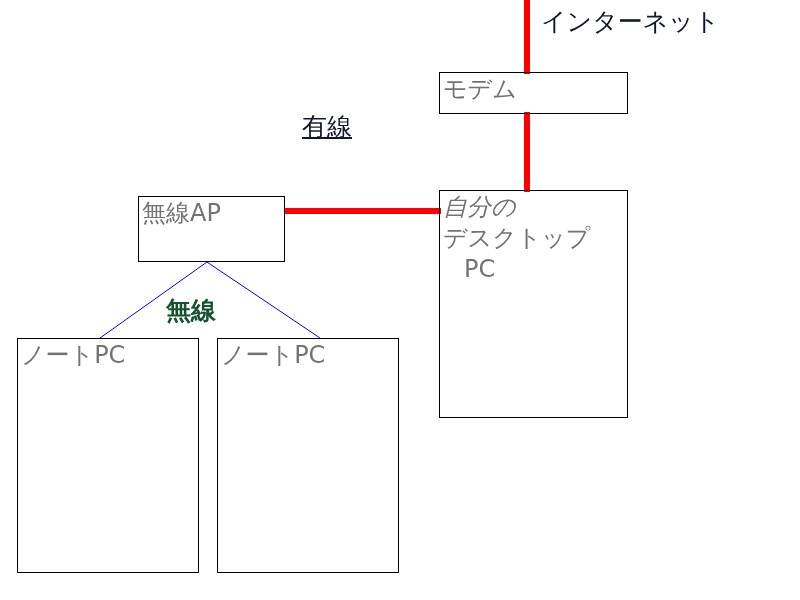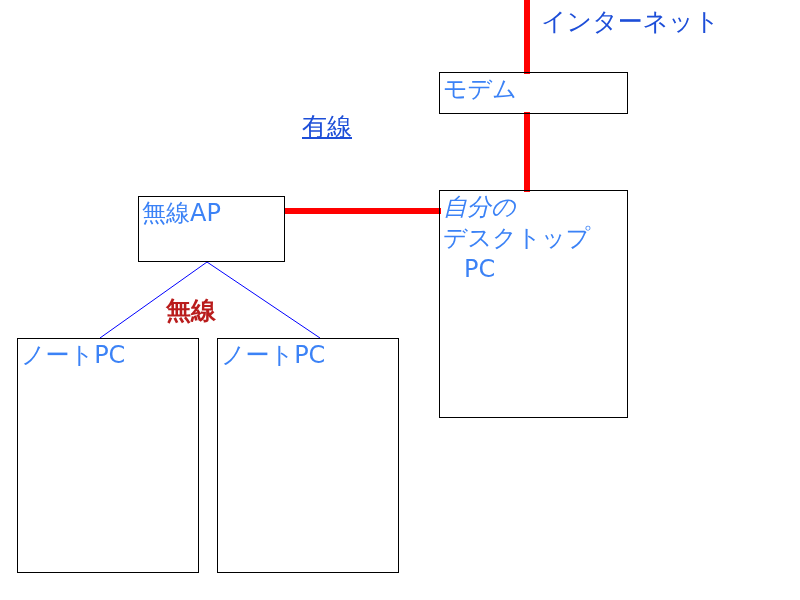--- a/index.html
+++ b/index.html
@@ -19,35 +19,35 @@
     overflow: hidden;
   }
   .node-box {
     position: absolute;
     box-sizing: border-box;
     border: 1px solid #000000;
     background: transparent;
   }
   .node-label {
     position: absolute;
-    color: #3b82f6;
+    color: #737373;
     font-size: 24px;
     line-height: 31px;
     white-space: pre;
     letter-spacing: 0px;
   }
   .free-label {
     position: absolute;
     font-size: 25px;
     line-height: 28px;
     white-space: pre;
-    color: #1d4ed8;
+    color: #0f172a;
   }
   .free-label.blue {
-    color: #b91c1c;
+    color: #14532d;
     font-weight: bold;
   }
   .wire-v {
     position: absolute;
     background: #ff0000;
   }
   .wire-h {
     position: absolute;
     background: #ff0000;
   }

